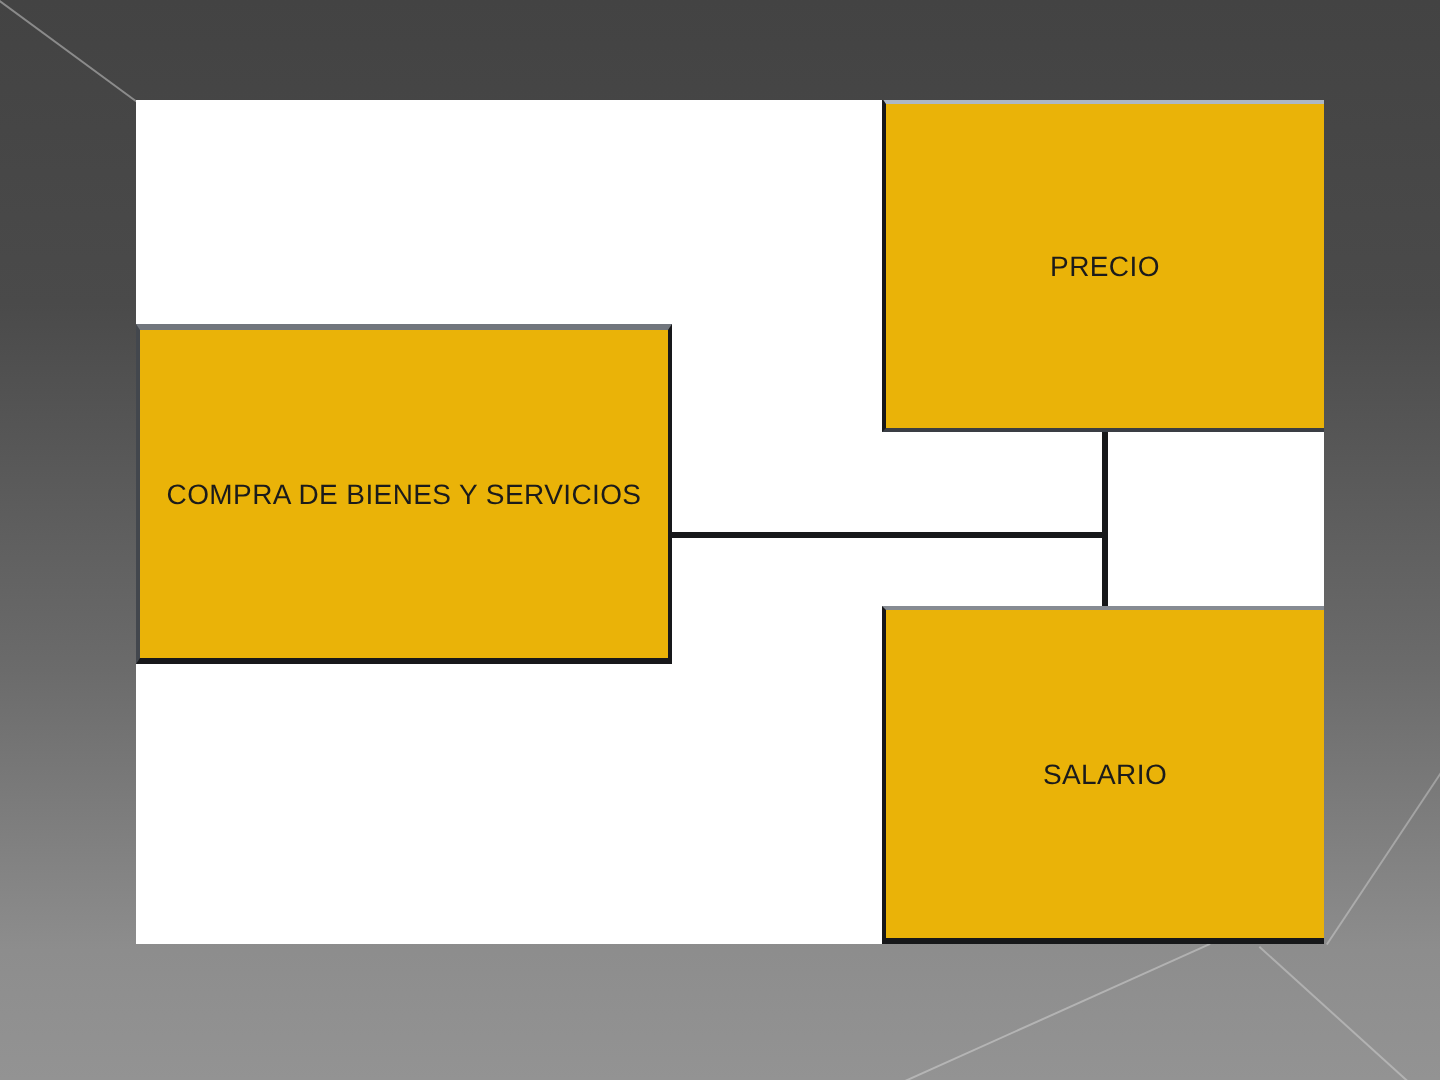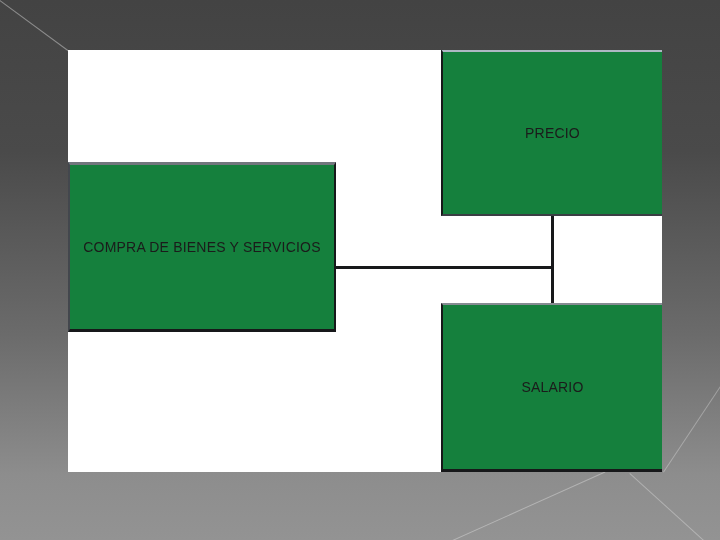--- a/index.html
+++ b/index.html
@@ -32,21 +32,21 @@
     position: absolute;
     left: 68px;
     top: 50px;
     width: 594px;
     height: 422px;
     background: #ffffff;
     overflow: hidden;
   }
   .box {
     position: absolute;
-    background: #15803d;
+    background: #eab308;
     box-sizing: border-box;
     display: flex;
     align-items: center;
     justify-content: center;
     text-align: center;
   }
   .box-label {
     color: #1b1b1b;
     font-size: 14px;
     letter-spacing: 0.2px;

